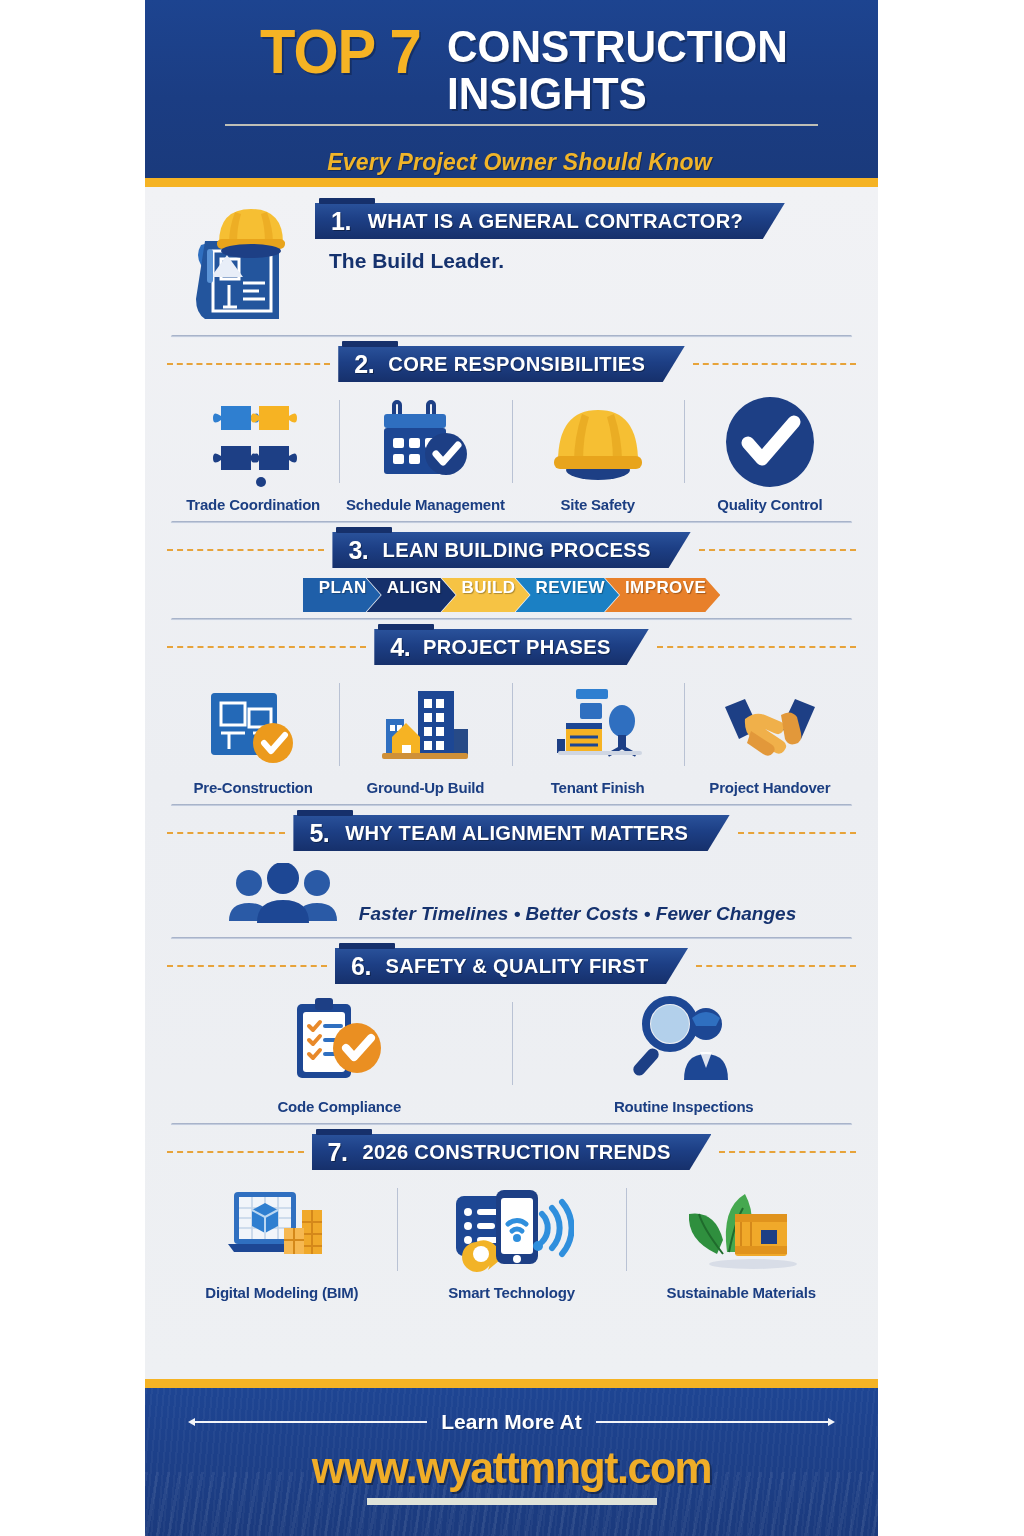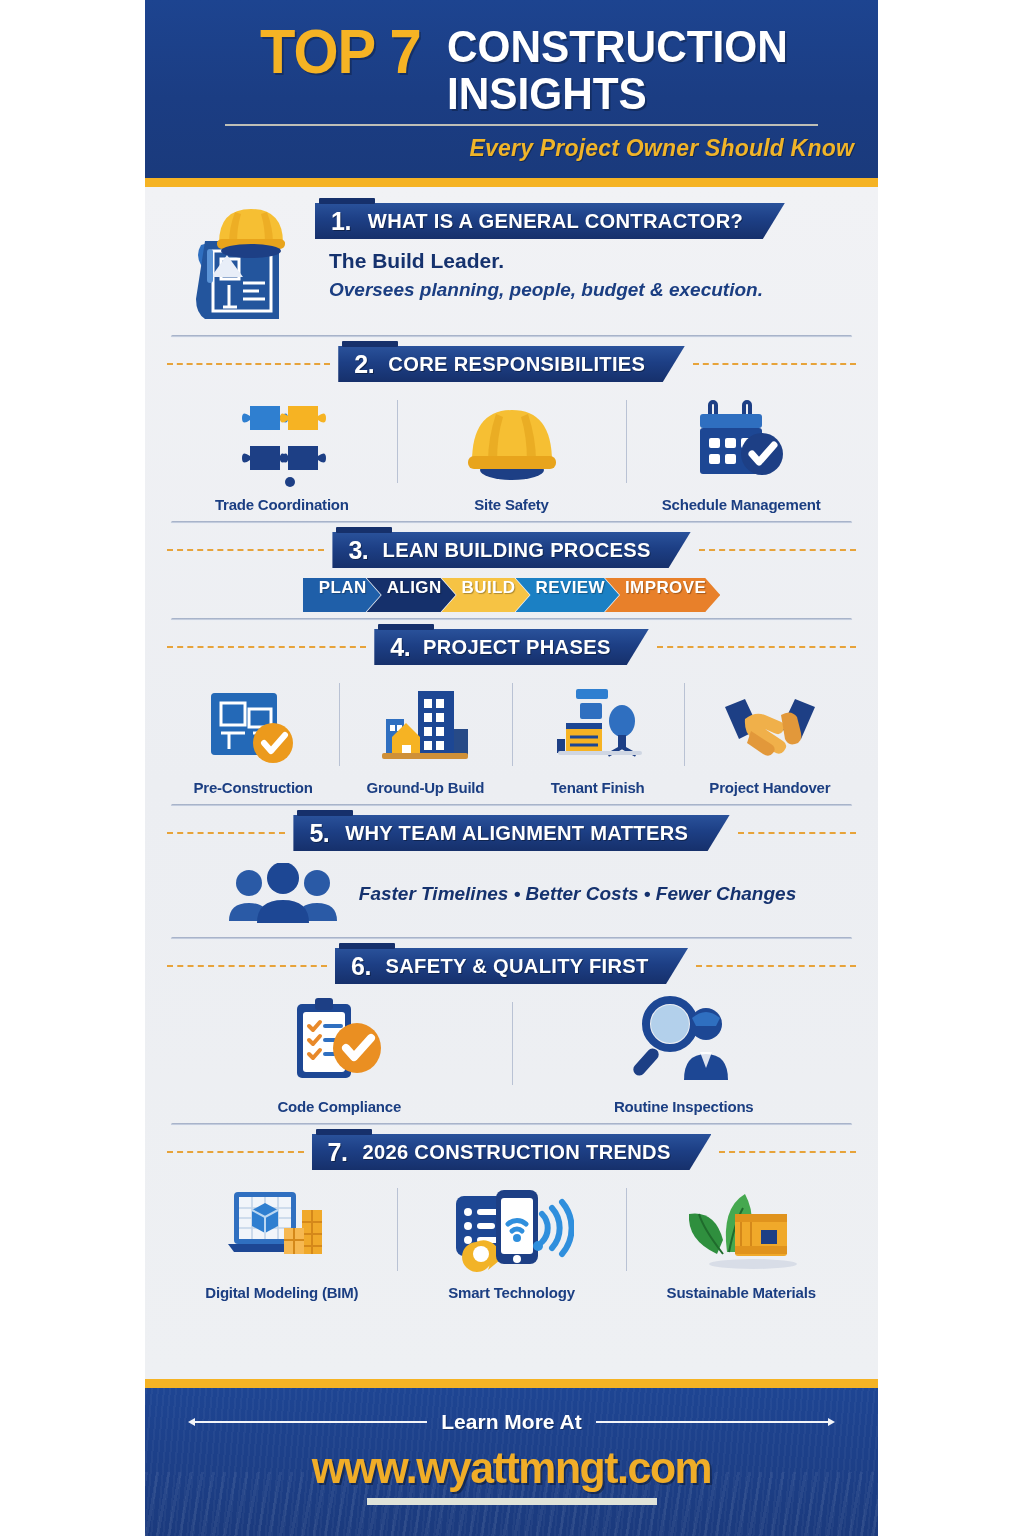--- a/index.html
+++ b/index.html
@@ -55,22 +55,22 @@
     text-shadow: 2px 2px 0 rgba(0,0,0,0.25);
     white-space: nowrap;
     padding-top: 3px;
   }
   .hdr-rule {
     height: 2px; background: #dcd6c0;
     margin: 8px 36px 0 40px;
     opacity: .85;
   }
   .subtitle {
-    text-align: right;
-    margin-top: 9px;
+    text-align: center;
+    margin-top: 23px;
     font-size: 23px; font-weight: 700; font-style: italic;
     color: #f0b429;
     letter-spacing: .2px;
     text-shadow: 1px 1px 0 rgba(0,0,0,0.3);
   }
   .gold-bar { height: 9px; background:#f5b324; flex:0 0 auto; }
 
   
   .body {
     flex: 1 1 auto;
@@ -161,21 +161,21 @@
     color:#ffffff; font-weight:700; font-size:17px;
     letter-spacing: .4px;
     clip-path: polygon(0 0, calc(100% - 15px) 0, 100% 50%, calc(100% - 15px) 100%, 0 100%, 15px 50%);
     box-shadow: 2px 3px 4px rgba(0,0,0,.18);
     text-shadow: 1px 1px 1px rgba(0,0,0,.3);
   }
   .chev:first-child { margin-left:0; padding-left: 16px; clip-path: polygon(0 0, calc(100% - 15px) 0, 100% 50%, calc(100% - 15px) 100%, 0 100%); }
   .taglineC { text-align:center; font-size:19px; font-weight:700; font-style:italic; color:#15326e; margin-top:10px; }
 
   
-  .s5 { display:flex; align-items:center; justify-content:center; gap:20px; padding: 8px 0 6px 0; }
+  .s5 { display:flex; align-items:flex-end; justify-content:center; gap:20px; padding: 8px 0 6px 0; }
   .s5-text { font-size:19px; font-weight:700; font-style:italic; color:#15326e; }
 
   
   .gold-bar-b { height: 9px; background:#f5b324; flex:0 0 auto; }
   .footer {
     flex: 0 0 auto; height: 148px;
     background:
       repeating-linear-gradient(95deg, rgba(255,255,255,.035) 0 2px, rgba(255,255,255,0) 2px 6px),
       linear-gradient(180deg,#1e4593 0%, #1d4089 45%, #1b3a7d 100%);
     position: relative;
@@ -252,21 +252,20 @@
             </svg>
           </div>
           <div class="s1-text">
             <div class="banner-wrap">
               <div class="banner">
                 <span class="num">1.</span>
                 <span class="btxt">WHAT IS A GENERAL CONTRACTOR?</span>
               </div>
             </div>
             <div class="s1-lead">The Build Leader.</div>
-            <div class="s1-sub">Oversees planning, people, budget &amp; execution.</div>
           </div>
         </div>
       </div>
 
       <div class="divider"></div>
 
       <div class="section">
         <div class="banner-row">
           <div class="dash"></div>
           <div class="banner-wrap">
@@ -283,33 +282,20 @@
             <div class="iart">
               <svg width="88" height="92" viewBox="0 0 88 92">
                 <path d="M8 6 h30 v10 q8 -6 8 2 q0 8 -8 2 v10 h-30 v-10 q-8 6 -8 -2 q0 -8 8 -2 z" transform="translate(4,4)" fill="#2f7fd0"></path>
                 <path d="M8 6 h30 v10 q8 -6 8 2 q0 8 -8 2 v10 h-30 v-10 q-8 6 -8 -2 q0 -8 8 -2 z" transform="translate(42,4)" fill="#f6b323"></path>
                 <path d="M8 6 h30 v10 q8 -6 8 2 q0 8 -8 2 v10 h-30 v-10 q-8 6 -8 -2 q0 -8 8 -2 z" transform="translate(4,44)" fill="#1d3f85"></path>
                 <path d="M8 6 h30 v10 q8 -6 8 2 q0 8 -8 2 v10 h-30 v-10 q-8 6 -8 -2 q0 -8 8 -2 z" transform="translate(42,44)" fill="#1d3f85"></path>
                 <circle cx="52" cy="86" r="5" fill="#1d3f85"></circle>
               </svg>
             </div>
             <div class="ilabel">Trade Coordination</div>
-          </div>
-
-          <div class="icell">
-            <div class="iart">
-              <svg width="104" height="92" viewBox="0 0 104 92">
-                <ellipse cx="52" cy="74" rx="32" ry="10" fill="#1d3f85"></ellipse>
-                <path d="M12 66 q0 -52 40 -52 q40 0 40 52 z" fill="#f6bf33"></path>
-                <path d="M36 18 q-8 24 -8 48 h9 q0 -26 6 -45 z" fill="#e09f17" opacity=".55"></path>
-                <path d="M68 18 q8 24 8 48 h-9 q0 -26 -6 -45 z" fill="#e09f17" opacity=".55"></path>
-                <rect x="8" y="60" width="88" height="13" rx="6" fill="#e8a41c"></rect>
-              </svg>
-            </div>
-            <div class="ilabel">Site Safety</div>
           </div>
 
           <div class="icell">
             <div class="iart">
               <svg width="90" height="92" viewBox="0 0 90 92">
                 <rect x="14" y="6" width="6" height="18" rx="3" fill="none" stroke="#1d3f85" stroke-width="4"></rect>
                 <rect x="48" y="6" width="6" height="18" rx="3" fill="none" stroke="#1d3f85" stroke-width="4"></rect>
                 <rect x="4" y="18" width="62" height="14" rx="3" fill="#2f6fc0"></rect>
                 <rect x="4" y="32" width="62" height="46" rx="3" fill="#1d4794"></rect>
                 <g fill="#ffffff">
@@ -319,20 +305,42 @@
                   <rect x="13" y="58" width="11" height="10" rx="2"></rect>
                   <rect x="29" y="58" width="11" height="10" rx="2"></rect>
                 </g>
                 <circle cx="66" cy="58" r="21" fill="#1d3f85"></circle>
                 <path d="M56 58 l7 8 l15 -17" fill="none" stroke="#ffffff" stroke-width="7" stroke-linecap="round" stroke-linejoin="round"></path>
               </svg>
             </div>
             <div class="ilabel">Schedule Management</div>
           </div>
 
+          <div class="icell">
+            <div class="iart">
+              <svg width="104" height="92" viewBox="0 0 104 92">
+                <ellipse cx="52" cy="74" rx="32" ry="10" fill="#1d3f85"></ellipse>
+                <path d="M12 66 q0 -52 40 -52 q40 0 40 52 z" fill="#f6bf33"></path>
+                <path d="M36 18 q-8 24 -8 48 h9 q0 -26 6 -45 z" fill="#e09f17" opacity=".55"></path>
+                <path d="M68 18 q8 24 8 48 h-9 q0 -26 -6 -45 z" fill="#e09f17" opacity=".55"></path>
+                <rect x="8" y="60" width="88" height="13" rx="6" fill="#e8a41c"></rect>
+              </svg>
+            </div>
+            <div class="ilabel">Site Safety</div>
+          </div>
+
+          <div class="icell">
+            <div class="iart">
+              <svg width="92" height="92" viewBox="0 0 92 92">
+                <ellipse cx="46" cy="46" rx="44" ry="45" fill="#1d3f85"></ellipse>
+                <path d="M24 47 l14 16 l32 -37" fill="none" stroke="#ffffff" stroke-width="13" stroke-linecap="round" stroke-linejoin="round"></path>
+              </svg>
+            </div>
+            <div class="ilabel">Quality Control</div>
+          </div>
 
         </div>
       </div>
 
       <div class="divider"></div>
 
       <div class="section">
         <div class="banner-row">
           <div class="dash"></div>
           <div class="banner-wrap">

